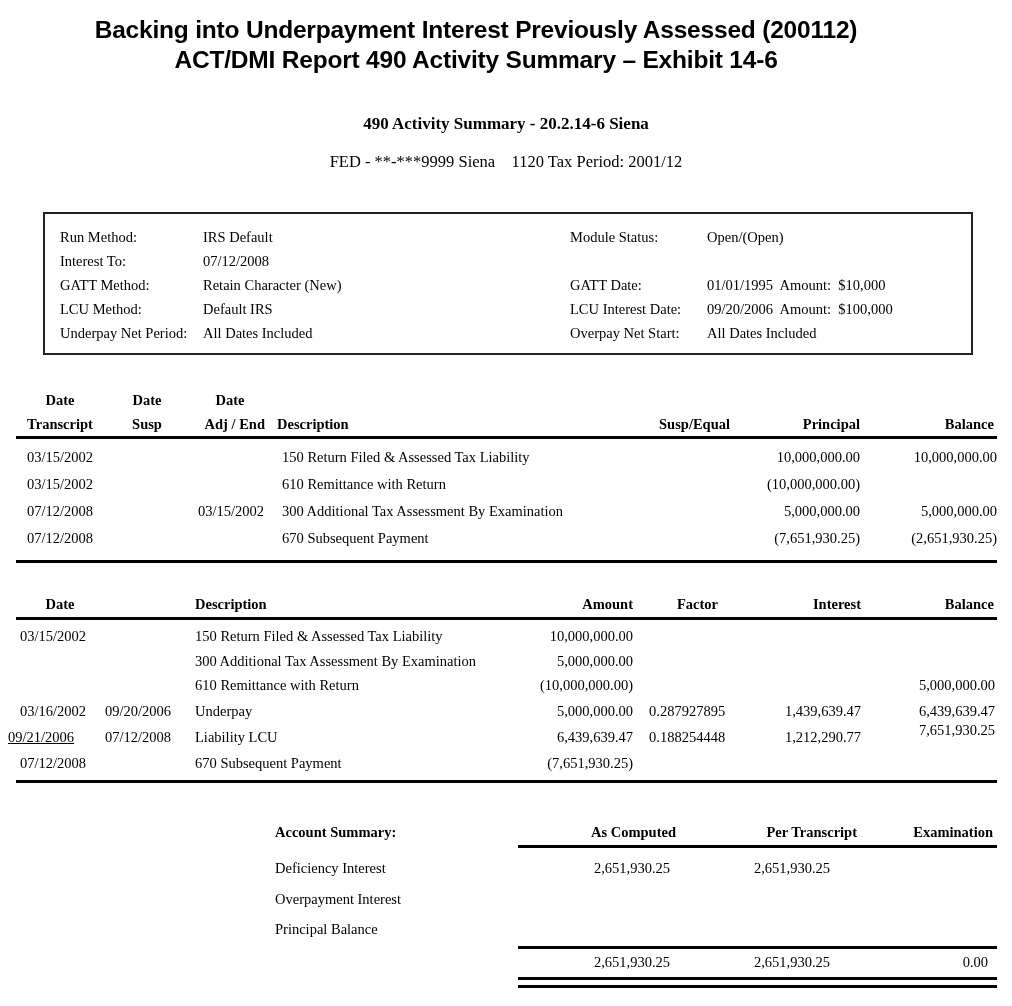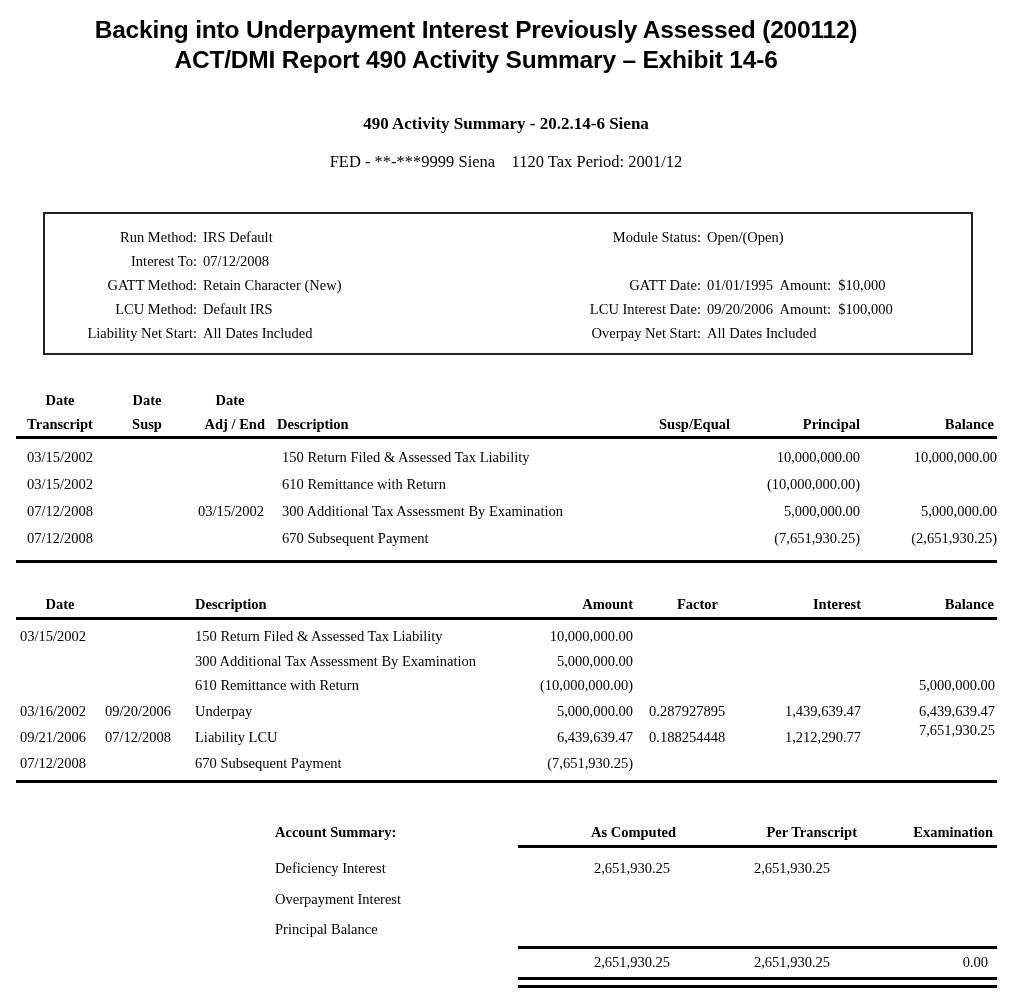--- a/index.html
+++ b/index.html
@@ -7,21 +7,21 @@
   .abs { position: absolute; }
   .title {
     font-family: "Liberation Sans", sans-serif; font-weight: bold; font-size: 24.5px;
     left: 0; width: 952px; text-align: center; letter-spacing: -0.2px; white-space: nowrap;
   }
   .serif { font-family: "Liberation Serif", serif; }
   .report-title { left: 0; width: 1012px; text-align: center; top: 114px; font-size: 17px; font-weight: bold; }
   .report-sub { left: 0; width: 1012px; text-align: center; top: 152px; font-size: 16.5px; }
   .box { left: 43px; top: 212px; width: 930px; height: 143px; border: 2px solid #222; box-sizing: border-box; }
   .kv { font-size: 14.5px; white-space: nowrap; }
-  .kv .k { display: inline-block; text-align: right; }
+  .kv .k { display: inline-block; text-align: left; }
   .kv .v { display: inline-block; margin-left: 6px; }
   .th { font-size: 14.5px; font-weight: bold; white-space: nowrap; }
   .td { font-size: 14.5px; white-space: nowrap; }
   .r { text-align: right; }
   .c { text-align: center; }
   .rule { background: #000; height: 3px; }
 </style>
 </head>
 <body>
 
@@ -30,21 +30,21 @@
 
 <div class="abs serif report-title">490 Activity Summary - 20.2.14-6 Siena</div>
 <div class="abs serif report-sub" style="white-space:pre;">FED - **-***9999 Siena    1120 Tax Period: 2001/12</div>
 
 <div class="abs box"></div>
 <div id="settings-left">
     <div class="abs serif kv" style="left:60px;top:229px;"><div class="k" style="width:137px;">Run Method:</div><div class="v" style="">IRS Default</div></div>
     <div class="abs serif kv" style="left:60px;top:253px;"><div class="k" style="width:137px;">Interest To:</div><div class="v" style="">07/12/2008</div></div>
     <div class="abs serif kv" style="left:60px;top:277px;"><div class="k" style="width:137px;">GATT Method:</div><div class="v" style="">Retain Character (New)</div></div>
     <div class="abs serif kv" style="left:60px;top:301px;"><div class="k" style="width:137px;">LCU Method:</div><div class="v" style="">Default IRS</div></div>
-    <div class="abs serif kv" style="left:60px;top:325px;"><div class="k" style="width:137px;">Liability Net Start:</div><div class="v" style="">All Dates Included</div></div>
+    <div class="abs serif kv" style="left:60px;top:325px;"><div class="k" style="width:137px;">Underpay Net Period:</div><div class="v" style="">All Dates Included</div></div>
   </div>
 <div id="settings-right">
     <div class="abs serif kv" style="left:570px;top:229px;"><div class="k" style="width:131px;">Module Status:</div><div class="v" style="white-space:pre;">Open/(Open)</div></div>
     <div class="abs serif kv" style="left:570px;top:277px;"><div class="k" style="width:131px;">GATT Date:</div><div class="v" style="white-space:pre;">01/01/1995  Amount:  $10,000</div></div>
     <div class="abs serif kv" style="left:570px;top:301px;"><div class="k" style="width:131px;">LCU Interest Date:</div><div class="v" style="white-space:pre;">09/20/2006  Amount:  $100,000</div></div>
     <div class="abs serif kv" style="left:570px;top:325px;"><div class="k" style="width:131px;">Overpay Net Start:</div><div class="v" style="white-space:pre;">All Dates Included</div></div>
   </div>
 
 <div>
   <div class="abs serif th c" style="left:20px;width:80px;top:392px;">Date</div>
@@ -121,21 +121,21 @@
       <div class="abs serif td" style="left:649px;top:677px;"></div>
       <div class="abs serif td r" style="left:740px;width:121px;top:677px;"></div>
       <div class="abs serif td r" style="left:870px;width:125px;top:677px;">5,000,000.00</div>
       <div class="abs serif td" style="left:20px;top:703px;">03/16/2002</div>
       <div class="abs serif td" style="left:105px;top:703px;">09/20/2006</div>
       <div class="abs serif td" style="left:195px;top:703px;">Underpay</div>
       <div class="abs serif td r" style="left:500px;width:133px;top:703px;">5,000,000.00</div>
       <div class="abs serif td" style="left:649px;top:703px;">0.287927895</div>
       <div class="abs serif td r" style="left:740px;width:121px;top:703px;">1,439,639.47</div>
       <div class="abs serif td r" style="left:870px;width:125px;top:703px;">6,439,639.47</div>
-      <div class="abs serif td" style="left:20px;top:729px;">09/21/2006</div>
+      <div class="abs serif td" style="left:8px;top:729px;text-decoration:underline;">09/21/2006</div>
       <div class="abs serif td" style="left:105px;top:729px;">07/12/2008</div>
       <div class="abs serif td" style="left:195px;top:729px;">Liability LCU</div>
       <div class="abs serif td r" style="left:500px;width:133px;top:729px;">6,439,639.47</div>
       <div class="abs serif td" style="left:649px;top:729px;">0.188254448</div>
       <div class="abs serif td r" style="left:740px;width:121px;top:729px;">1,212,290.77</div>
       <div class="abs serif td r" style="left:870px;width:125px;top:722px;">7,651,930.25</div>
       <div class="abs serif td" style="left:20px;top:755px;">07/12/2008</div>
       <div class="abs serif td" style="left:105px;top:755px;"></div>
       <div class="abs serif td" style="left:195px;top:755px;">670 Subsequent Payment</div>
       <div class="abs serif td r" style="left:500px;width:133px;top:755px;">(7,651,930.25)</div>

